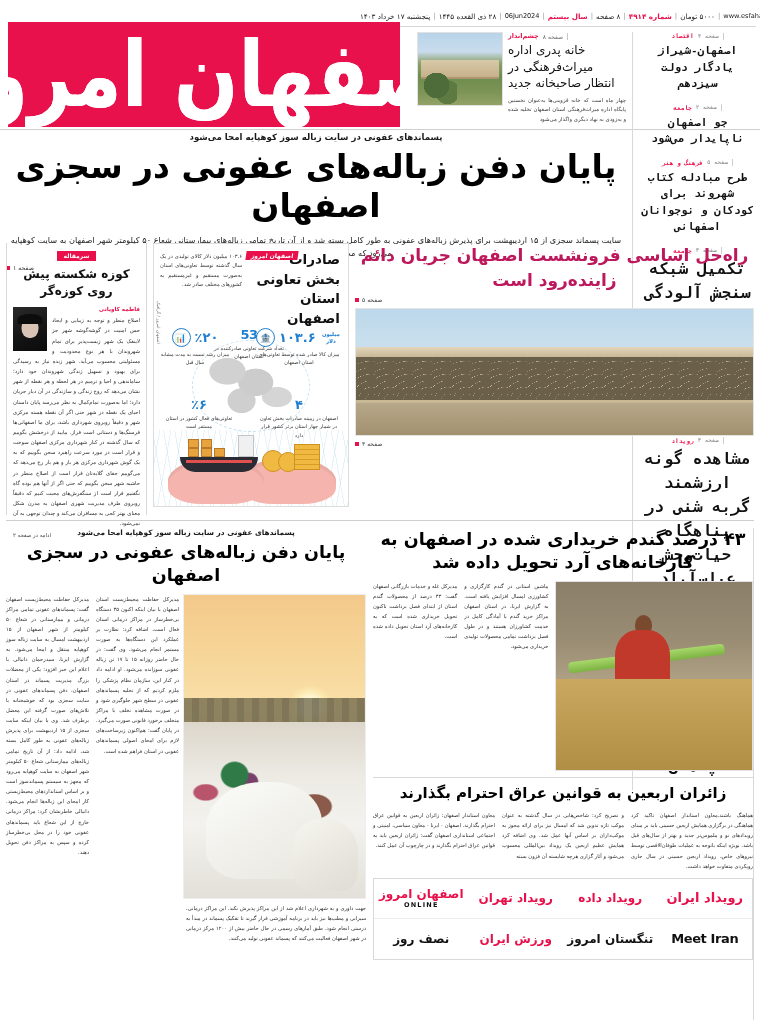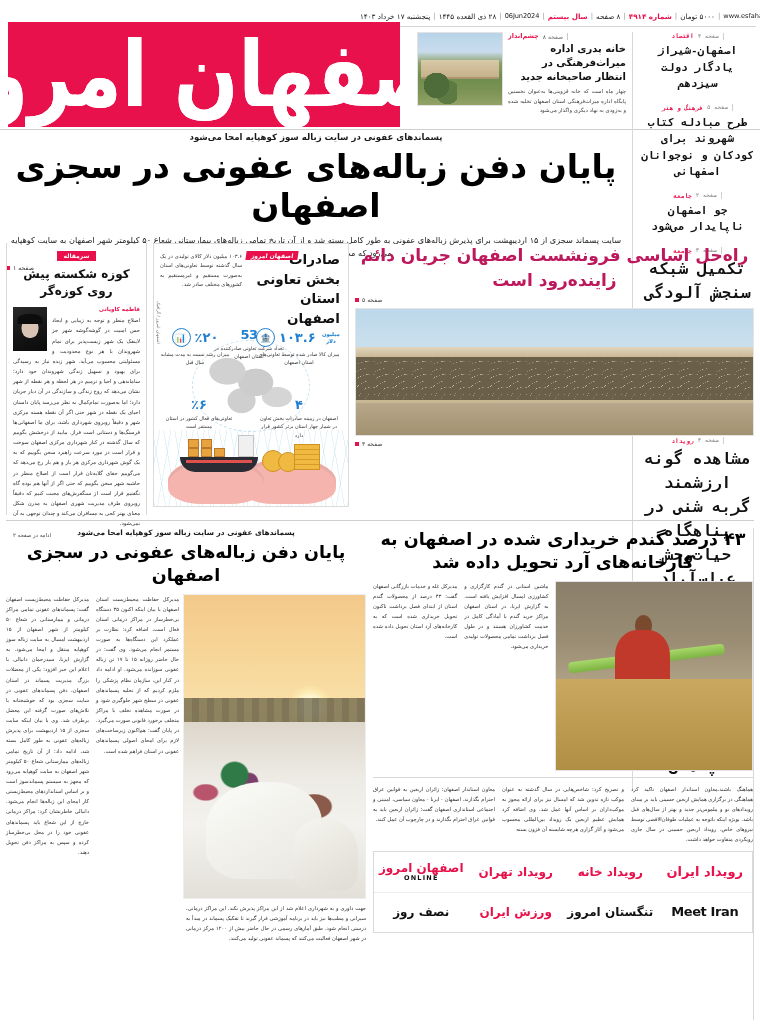--- a/index.html
+++ b/index.html
@@ -74,22 +74,22 @@
     display: flex; flex-direction: row; gap: 5px;
   }
   .top-feature .tf-text { width: 118px; text-align: left; direction: rtl; }
   .tf-tagline {
     display: flex; flex-direction: row-reverse; justify-content: flex-start;
     align-items: center; gap: 4px; margin-bottom: 2px;
   }
   .tf-tag { color: #E8114B; font-weight: bold; font-size: 6.5px; }
   .tf-page { color: #6b6b6b; font-size: 6px; border-right: 1px solid #c9c9c9; padding-right: 4px; }
   .tf-title {
-    font-size: 10px; font-weight: bold; line-height: 1.38;
-    color: #111; text-align: right; letter-spacing: -0.2px;
+    font-size: 12px; font-weight: normal; line-height: 1.38;
+    color: #111; text-align: left; letter-spacing: -0.2px;
   }
   .tf-lead {
     margin-top: 4px; font-size: 5.4px; line-height: 1.75;
     color: #3a3a3a; text-align: justify;
   }
   .tf-photo {
     width: 86px; height: 74px;
     background: linear-gradient(#b8d4e8 0%, #c9dced 26%, #8aa06a 42%, #6e8d4e 62%, #7d9456 82%, #93a367 100%);
     position: relative; overflow: hidden; border: 1px solid #e2e2e2;
   }
@@ -476,31 +476,31 @@
   <aside class="sidebar">
     <div class="side-item">
       <div class="side-tagline">
         <span class="side-tag">اقتصاد</span>
         <span class="side-page">صفحه ۴</span>
       </div>
       <div class="side-title">اصفهان-شیراز یادگار دولت سیزدهم</div>
     </div>
     <div class="side-item">
       <div class="side-tagline">
+        <span class="side-tag">جامعه</span>
+        <span class="side-page">صفحه ۲</span>
+      </div>
+      <div class="side-title">جو اصفهان ناپایدار می‌شود</div>
+    </div>
+    <div class="side-item">
+      <div class="side-tagline">
         <span class="side-tag">فرهنگ و هنر</span>
         <span class="side-page">صفحه ۵</span>
       </div>
       <div class="side-title">طرح مبادله کتاب شهروند برای کودکان و نوجوانان اصفهانی</div>
-    </div>
-    <div class="side-item">
-      <div class="side-tagline">
-        <span class="side-tag">جامعه</span>
-        <span class="side-page">صفحه ۲</span>
-      </div>
-      <div class="side-title">جو اصفهان ناپایدار می‌شود</div>
     </div>
     <div class="side-item">
       <div class="side-tagline">
         <span class="side-tag">جامعه</span>
         <span class="side-page">صفحه ۳</span>
       </div>
       <div class="side-title side-title-sm">تکمیل شبکه سنجش آلودگی هوا در اصفهان نیازمند ۶۰۰ میلیارد ریال اعتبار</div>
     </div>
     <div class="side-item">
       <div class="side-tagline">
@@ -645,35 +645,36 @@
             <div class="worker-body"></div>
             <div class="wheat-pile"></div>
           </div>
         </div>
         <div class="b-col" style="width:23%">ماشین استانی در گندم کارگزاری و کشاورزی امسال افزایش یافته است. به گزارش ایرنا، در استان اصفهان مراکز خرید گندم با آمادگی کامل در خدمت کشاورزان هستند و در طول فصل برداشت تمامی محصولات تولیدی خریداری می‌شود.</div>
         <div class="b-col" style="width:23%">مدیرکل غله و خدمات بازرگانی اصفهان گفت: ۴۳ درصد از محصولات گندم استان از ابتدای فصل برداشت تاکنون تحویل خریداری شده است که به کارخانه‌های آرد استان تحویل داده شده است.</div>
       </div>
 
       <div class="divider-h"></div>
 
+      <h2 class="b-head b-head-sm">زائران اربعین به قوانین عراق احترام بگذارند</h2>
       <div class="b-cols">
         <div class="b-col" style="flex:1">هماهنگ باشند.معاون استاندار اصفهان تاکید کرد هماهنگی در برگزاری همایش اربعین حسینی باید بر مبنای رویدادهای نو و ملموس‌تر جدید و بهتر از سال‌های قبل باشد. بویژه اینکه باتوجه به عملیات طوفان‌الاقصی توسط نیروهای خاص، رویداد اربعین حسینی در سال جاری رویکردی متفاوت خواهد داشت.</div>
         <div class="b-col" style="flex:1">و تصریح کرد: شاخص‌هایی در سال گذشته به عنوان موکب تازه تدوین شد که امسال نیز برای ارائه مجوز به موکب‌داران بر اساس آنها عمل شد.
 وی اضافه کرد همایش عظیم اربعین یک رویداد بین‌المللی محسوب می‌شود و آثار گزاری هرچه شایسته آن فزون بسته</div>
         <div class="b-col" style="flex:1">معاون استاندار اصفهان: زائران اربعین به قوانین عراق احترام بگذارند.
 اصفهان - ایرنا - معاون سیاسی، امنیتی و اجتماعی استانداری اصفهان گفت: زائران اربعین باید به قوانین عراق احترام بگذارند و در چارچوب آن عمل کنند.</div>
       </div>
 
       <div class="ad-banner">
         <div class="ad-row top">
           <div class="ad-cell lat">
             <span class="r">رویداد ایران</span>
           </div>
           <div class="ad-cell">
-            <span class="r">رویداد خانه</span>
+            <span class="r">رویداد داده</span>
           </div>
           <div class="ad-cell">
             <span class="r">رویداد تهران</span>
           </div>
           <div class="ad-cell">
             <span class="r">اصفهان امروز</span>
             <span class="sub">ONLINE</span>
           </div>
         </div>
         <div class="ad-row">

